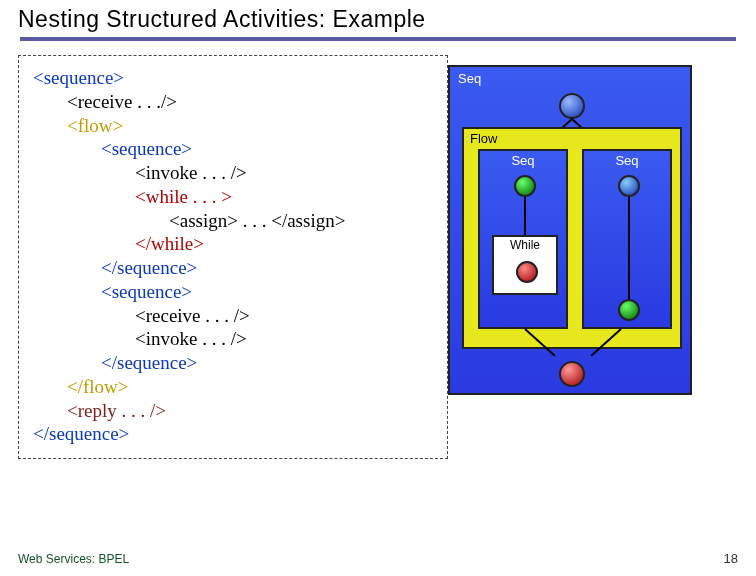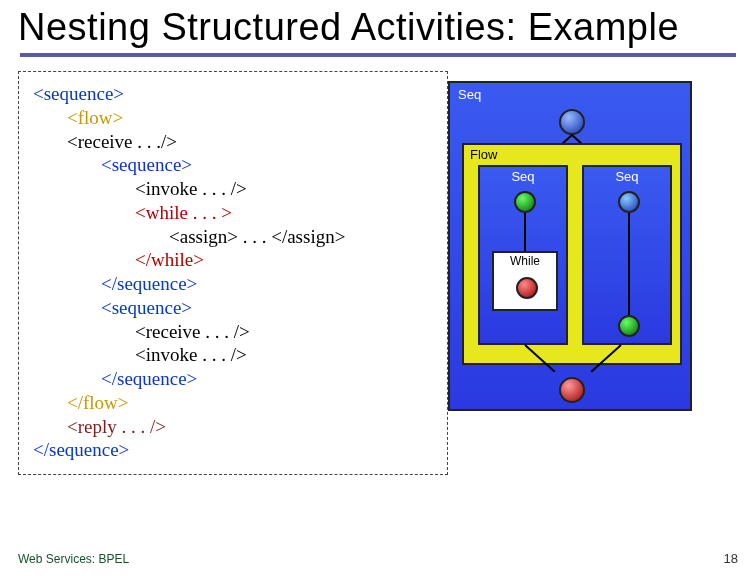--- a/index.html
+++ b/index.html
@@ -1,18 +1,18 @@
 <!DOCTYPE html>
 <html><head>
 <meta charset="utf-8">
 <style>
   * { box-sizing: border-box; margin: 0; padding: 0; }
   html, body { width: 756px; height: 576px; font-family: Georgia, 'Times New Roman', serif; background: #fff; color: #000; }
   .slide { width: 756px; height: 576px; position: relative; padding: 6px 18px 0 18px; }
-  .title { font-family: "Comic Sans MS", "Comic Sans", cursive, sans-serif; font-size: 38px; letter-spacing: 0.5px; }
+  .title { font-family: "Comic Sans MS", "Comic Sans", cursive, sans-serif; font-size: 23px; letter-spacing: 0.5px; }
   .title-underline { height: 4px; background: #5a5aa0; margin: 4px 2px 14px 2px; }
   .content { display: flex; }
   .code-box { border: 1px dashed #444; padding: 10px 14px 12px 14px; width: 430px; font-family: Georgia, 'Times New Roman', serif; font-size: 19px; line-height: 1.25; }
   .code-box span { white-space: pre; }
   .i1 { padding-left: 34px; display:block; }
   .i2 { padding-left: 68px; display:block; }
   .i3 { padding-left: 102px; display:block; }
   .i4 { padding-left: 136px; display:block; }
   .kw-seq { color: #0a37c4; }
   .kw-flow { color: #c49a00; }
@@ -49,22 +49,22 @@
 
 <div class="slide">
   <div class="title">Nesting Structured Activities: Example</div>
   <div class="title-underline"></div>
 
   <div class="content">
     <div class="code-box">
       
       
       <span><span class="kw-seq">&lt;sequence&gt;</span></span><br>
+      <span class="i1">&lt;receive . . ./&gt;</span>
       <span class="i1"><span class="kw-flow">&lt;flow&gt;</span></span>
-      <span class="i1">&lt;receive . . ./&gt;</span>
       <span class="i2"><span class="kw-seq">&lt;sequence&gt;</span></span>
       <span class="i3">&lt;invoke . . . /&gt;</span>
       <span class="i3"><span class="kw-while">&lt;while . . . &gt;</span></span>
       <span class="i4">&lt;assign&gt; . . . &lt;/assign&gt;</span>
       <span class="i3"><span class="kw-while">&lt;/while&gt;</span></span>
       <span class="i2"><span class="kw-seq">&lt;/sequence&gt;</span></span>
       <span class="i2"><span class="kw-seq">&lt;sequence&gt;</span></span>
       <span class="i3">&lt;receive . . . /&gt;</span>
       <span class="i3">&lt;invoke . . . /&gt;</span>
       <span class="i2"><span class="kw-seq">&lt;/sequence&gt;</span></span>

